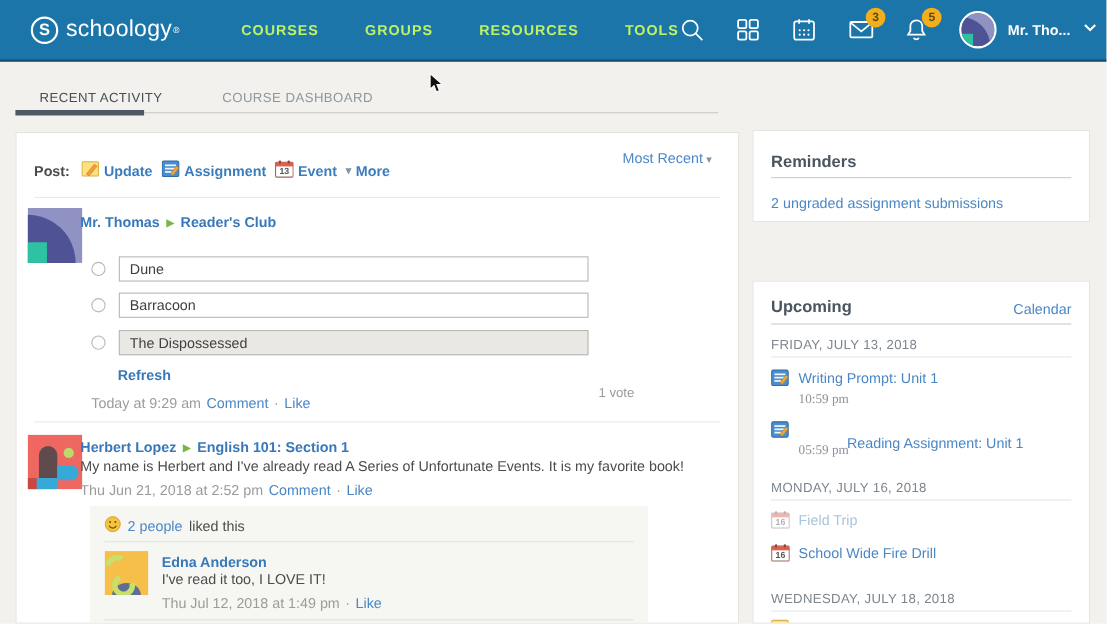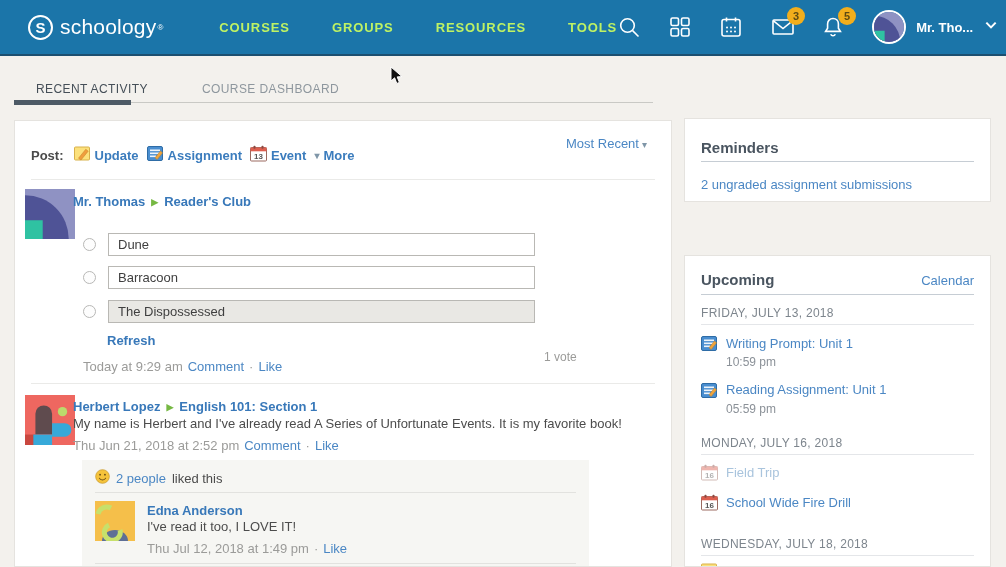--- a/index.html
+++ b/index.html
@@ -84,21 +84,21 @@
 
   
   .side-title { position:absolute; left:16px; font-size:15px; font-weight:700; color:#4a5560; }
   .side-title-div { position:absolute; left:16px; right:16px; height:1px; background:#c6cdd4; }
   .side-link { position:absolute; left:16px; font-size:13px; color:#4b87c4; }
   .calendar-link { position:absolute; right:16px; top:17px; font-size:13px; color:#4b87c4; }
   .up-date { position:absolute; left:16px; font-size:12px; color:#7d858d; letter-spacing:.3px; }
   .up-div { position:absolute; left:16px; right:16px; height:1px; background:#e4e6e9; }
   .up-icon { position:absolute; left:16px; width:17px; height:17px; }
   .up-title { position:absolute; left:41px; font-size:13px; color:#4b87c4; }
-  .up-time { position:absolute; left:41px; font-size:12px; color:#8b9198; }
+  .up-time { position:absolute; left:41px; font-size:12px; color:#8b9198;font-family:Liberation Serif, serif; }
   .muted-link { color:#a9c4dd !important; }
   .muted-icon { opacity:.45; }
 </style>
 </head>
 <body>
 
 <header class="navbar">
   <div class="brand">
     <span class="brand-s">S</span>
     <span class="brand-text">schoology</span>
@@ -350,21 +350,21 @@
 
     <span class="up-icon" style="top:126px;">
       <svg width="17" height="17" viewBox="0 0 17 17">
         <rect x="0.5" y="1.5" width="15" height="14" rx="1.5" fill="#4a8ed0" stroke="#2e6ca6"></rect>
         <rect x="3" y="4.5" width="10" height="1.6" fill="#fff" opacity=".9"></rect>
         <rect x="3" y="7.5" width="10" height="1.6" fill="#fff" opacity=".9"></rect>
         <rect x="3" y="10.5" width="6" height="1.6" fill="#fff" opacity=".9"></rect>
         <polygon points="8,12.8 13.4,6 15.6,7.8 10.2,14.6" fill="#f0a43c" stroke="#b97f2a" stroke-width="0.5"></polygon>
       </svg>
     </span>
-    <a class="up-title" style="top:126px;">Reading Assignment: Unit 1</a>
+    <a class="up-title" style="top:139px;margin-left:44px;">Reading Assignment: Unit 1</a>
     <div class="up-time" style="top:146px;">05:59 pm</div>
 
     <div class="up-date" style="top:180px;">MONDAY, JULY 16, 2018</div>
     <div class="up-div" style="top:198px;"></div>
 
     <span class="up-icon muted-icon" style="top:208px;">
       <svg width="17" height="17" viewBox="0 0 17 17">
         <rect x="0.5" y="2.5" width="16" height="13.5" rx="1" fill="#fff" stroke="#9b6a60"></rect>
         <rect x="0.5" y="2.5" width="16" height="3.8" fill="#dd5f4f"></rect>
         <rect x="3.5" y="0.8" width="2" height="3" rx="0.8" fill="#8a4a42"></rect>

